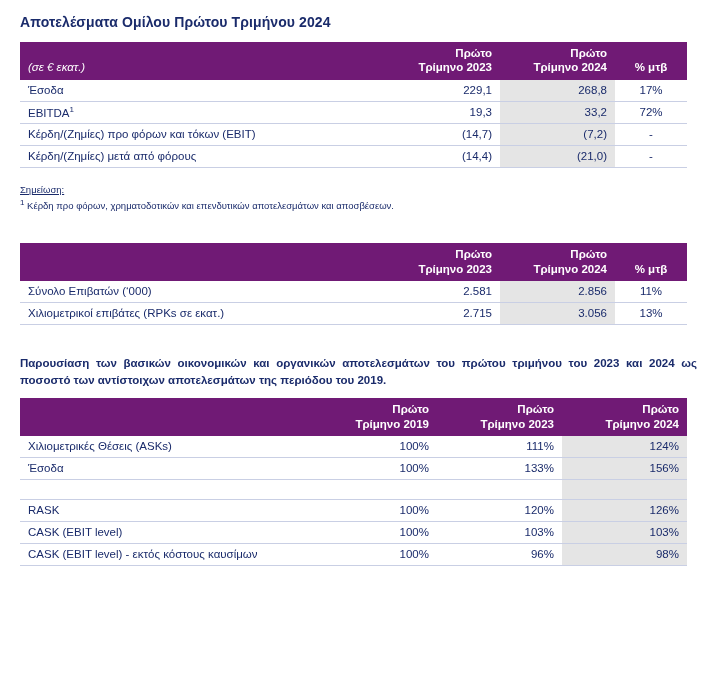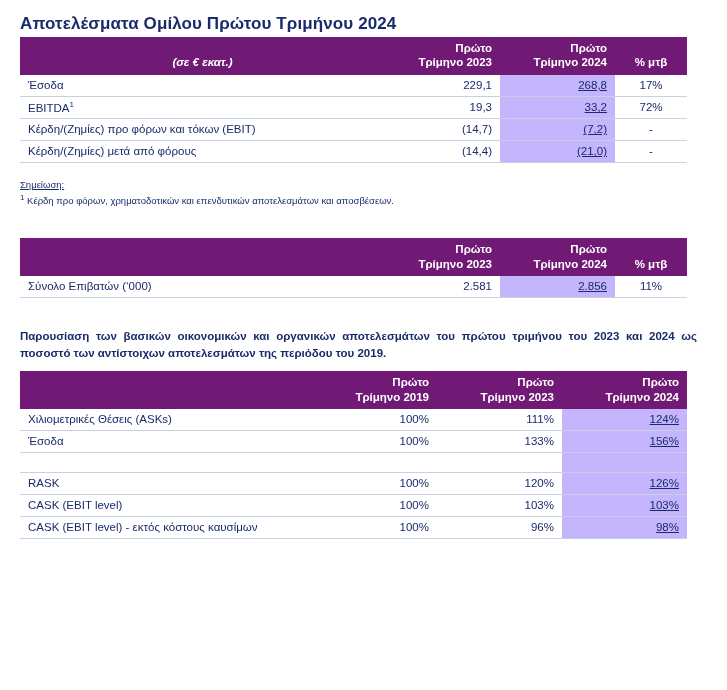--- a/index.html
+++ b/index.html
@@ -16,45 +16,45 @@
     overflow: hidden;
   }
   .page {
     position: relative;
     width: 727px;
     height: 690px;
     box-sizing: border-box;
     padding: 10px 20px 0 20px;
   }
   .doc-title {
-    font-size: 17px;
+    font-size: 14px;
     font-weight: bold;
     color: #1a2b6b;
-    margin: 4px 0 3px 0;
+    margin: 4px 0 12px 0;
     letter-spacing: 0.1px;
   }
   table.fin {
     width: 667px;
     border-collapse: collapse;
     table-layout: fixed;
     font-size: 11.5px;
   }
   table.fin th {
     background: #701a75;
     color: #ffffff;
     font-weight: bold;
     vertical-align: bottom;
     padding: 4px 8px 5px 8px;
     line-height: 1.25;
     border: none;
   }
   table.fin th.lbl {
-    text-align: center;
+    text-align: left;
     font-style: italic;
-    font-weight: bold;
+    font-weight: normal;
   }
   table.fin th.num {
     text-align: right;
   }
   table.fin th.pct {
     text-align: center;
   }
   table.fin td {
     padding: 3px 8px 3px 8px;
     border-bottom: 1px solid #c9cfe4;
@@ -64,22 +64,21 @@
   table.fin td.lbl {
     text-align: left;
   }
   table.fin td.num {
     text-align: right;
   }
   table.fin td.pct {
     text-align: center;
   }
   td.hl {
-    background: #c4b5fd;
-    text-decoration: underline;
+    background: #e5e5e5;
   }
   th.hl {
     background: #163172;
   }
   .sup {
     font-size: 8px;
     vertical-align: super;
   }
   .notes {
     margin-top: 16px;
@@ -192,20 +191,26 @@
         </th>
         <th class="pct">% μτβ</th>
       </tr>
     </thead>
     <tbody>
       <tr>
         <td class="lbl">Σύνολο Επιβατών (‘000)</td>
         <td class="num">2.581</td>
         <td class="num hl">2.856</td>
         <td class="pct">11%</td>
+      </tr>
+      <tr>
+        <td class="lbl">Χιλιομετρικοί επιβάτες (RPKs σε εκατ.)</td>
+        <td class="num">2.715</td>
+        <td class="num hl">3.056</td>
+        <td class="pct">13%</td>
       </tr>
     </tbody>
   </table>
 
   <div class="spacer-30"></div>
 
   <p class="para">Παρουσίαση των βασικών οικονομικών και οργανικών αποτελεσμάτων του πρώτου τριμήνου του 2023 και 2024 ως ποσοστό των αντίστοιχων αποτελεσμάτων της περιόδου του 2019.</p>
 
   <table class="fin tbl3">
     <colgroup>

